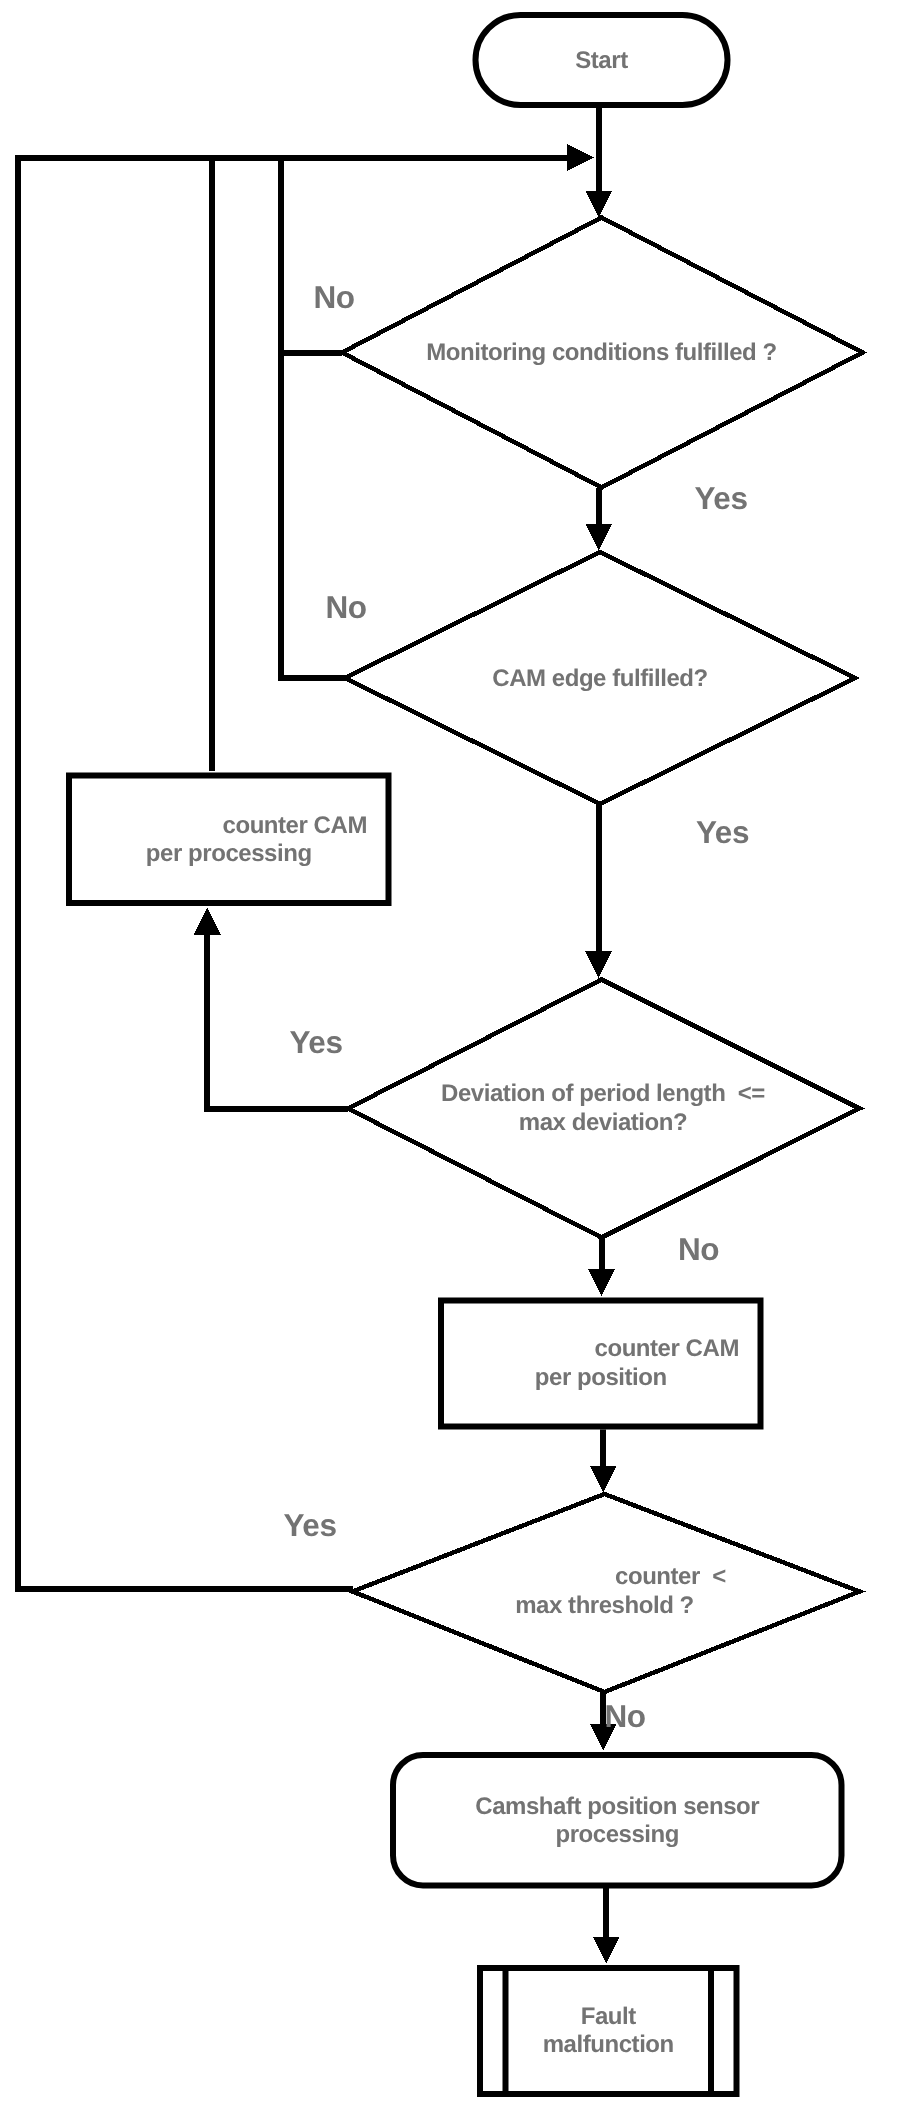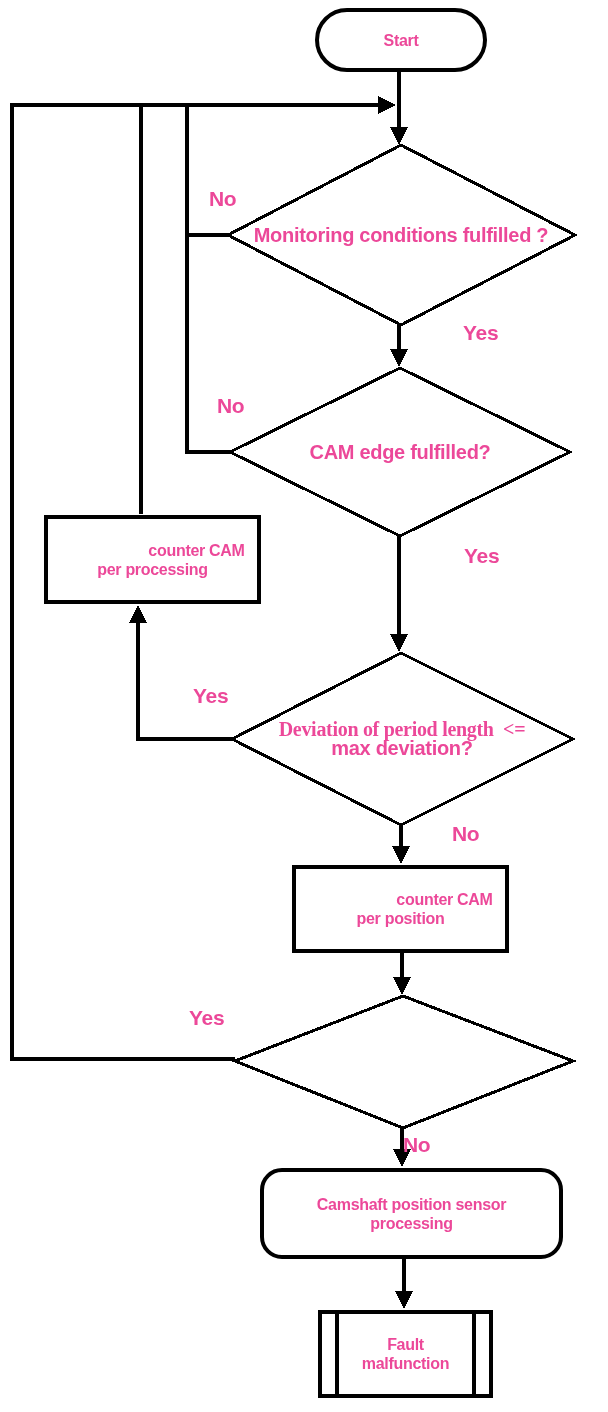--- a/index.html
+++ b/index.html
@@ -1,37 +1,37 @@
 <!DOCTYPE html>
 <html><head>
 <meta charset="utf-8">
 <style>
   * { margin:0; padding:0; box-sizing:border-box; }
   html,body { background:#ffffff; }
   .canvas {
     position:relative; width:608px; height:1412px; background:#ffffff;
-    color:#ec4899; font-family:"Liberation Sans","DejaVu Sans",sans-serif;
+    color:#737373; font-family:"Liberation Sans","DejaVu Sans",sans-serif;
     font-weight:700; overflow:hidden;
   }
   .layer { position:absolute; left:0; top:0; width:608px; height:1412px; }
   .node {
     position:absolute; border:4px solid #000; background:#fff;
     display:flex; flex-direction:column; align-items:center; justify-content:center;
     font-size:16px; line-height:19px; letter-spacing:-0.3px; text-align:center;
   }
   .terminator { border-radius:34px; }
   .vbar { position:absolute; top:0; bottom:0; width:4px; background:#000; }
   .vbar.l { left:13px; } .vbar.r { right:13px; }
   .dtext {
     position:absolute; display:flex; flex-direction:column;
     align-items:center; justify-content:center;
-    font-size:20px; line-height:19px; letter-spacing:-0.3px; text-align:center;
+    font-size:16px; line-height:19px; letter-spacing:-0.3px; text-align:center;
   }
   .elabel { position:absolute; font-size:21px; letter-spacing:-0.3px; }
-  .pre { white-space:pre;font-family:Liberation Serif, serif; }
+  .pre { white-space:pre; }
   .sr44 { transform:translateX(44px); }
 </style>
 </head>
 <body>
 
 <div class="canvas">
 
   <svg class="layer" viewBox="0 0 608 1412" shape-rendering="crispEdges">
     <g stroke="#000000" stroke-width="4" fill="none">
 
@@ -86,20 +86,24 @@
   <div class="dtext" style="left:231px; top:215px; width:340px; height:40px;">
     <span>Monitoring conditions fulfilled ?</span>
   </div>
   <div class="dtext" style="left:230px; top:432px; width:340px; height:40px;">
     <span>CAM edge fulfilled?</span>
   </div>
   <div class="dtext" style="left:232px; top:710px; width:340px; height:58px;">
     <span class="pre">Deviation of period length  &lt;=</span>
     <span>max deviation?</span>
   </div>
+  <div class="dtext" style="left:234px; top:1035px; width:338px; height:52px;">
+    <span class="pre sr44">counter  &lt;</span>
+    <span>max threshold ?</span>
+  </div>
 
   <div class="node" style="left:44px; top:515px; width:217px; height:89px;">
     <span class="sr44">counter CAM</span>
     <span>per processing</span>
   </div>
   <div class="node" style="left:292px; top:865px; width:217px; height:88px;">
     <span class="sr44">counter CAM</span>
     <span>per position</span>
   </div>
   <div class="node" style="left:260px; top:1168px; width:303px; height:91px;border-radius:22px;">

